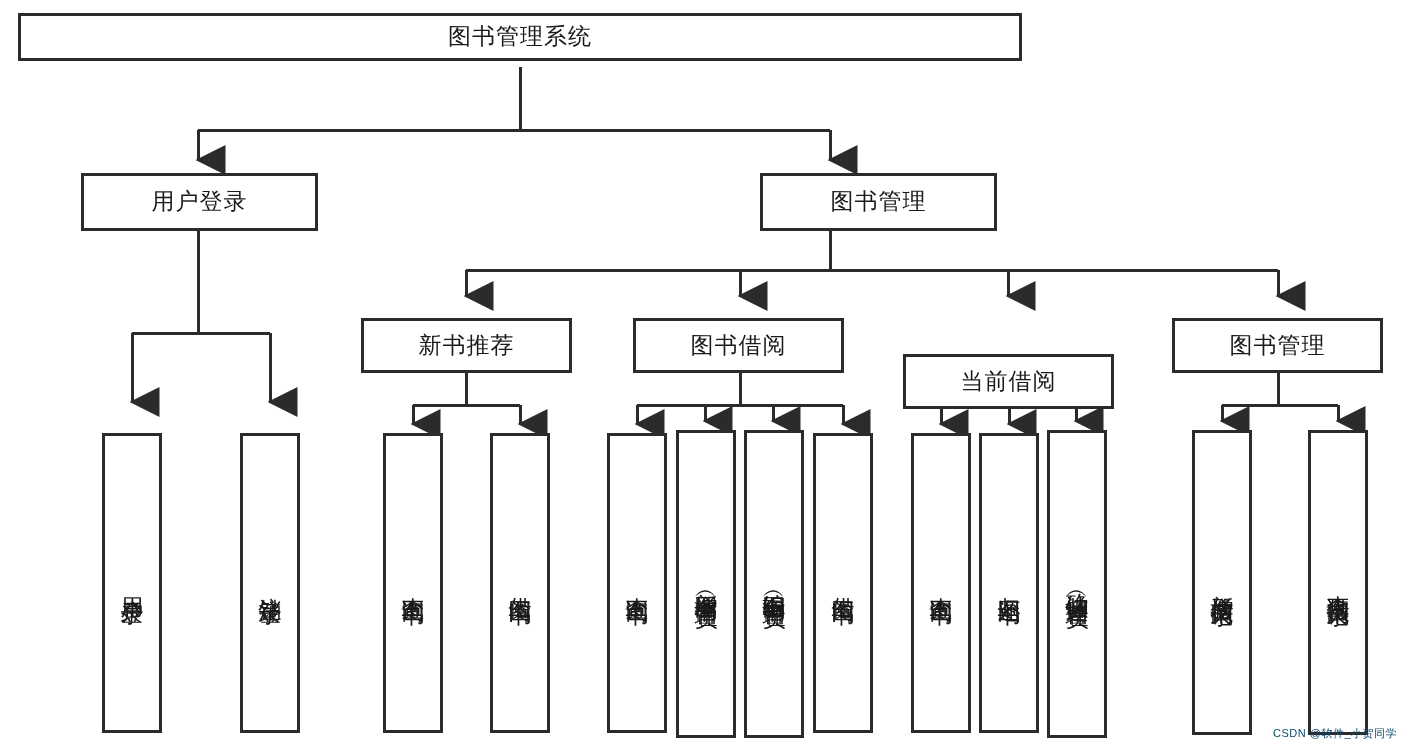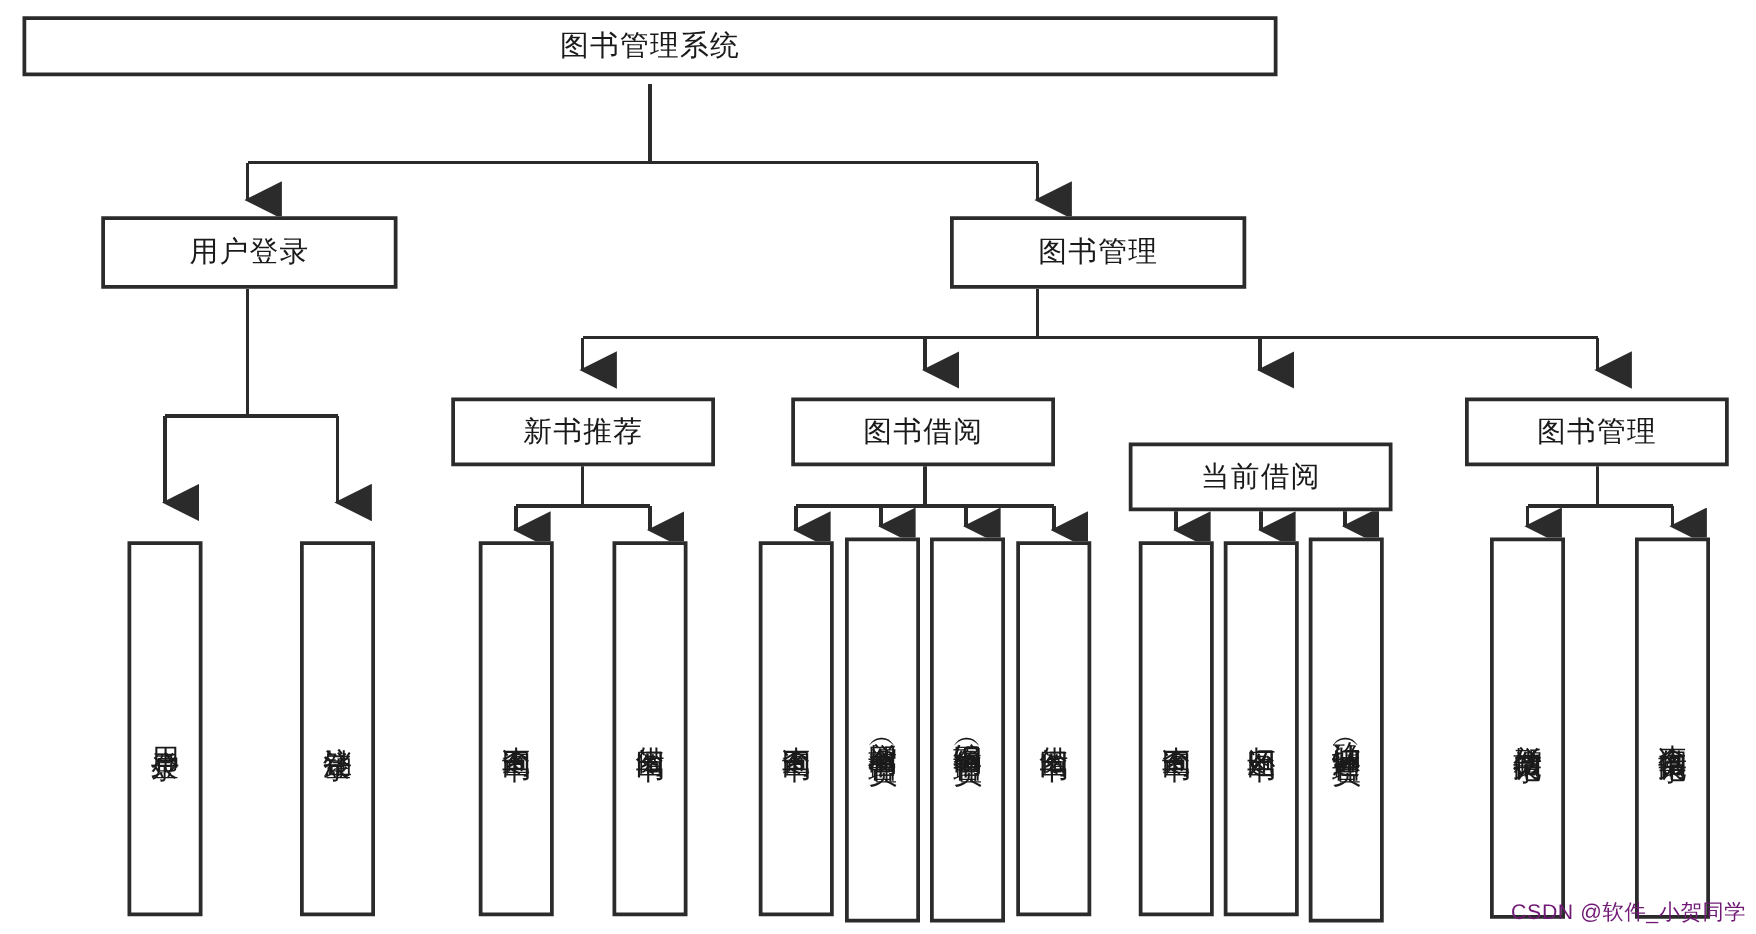--- a/index.html
+++ b/index.html
@@ -53,22 +53,22 @@
   .node.vert .vlabel {
     writing-mode: vertical-rl;
     text-orientation: upright;
     display: block;
     text-align: center;
   }
   #watermark {
     position: absolute;
     right: 8px;
     bottom: 6px;
-    font-size: 17px;
-    color: #701a75;
+    font-size: 11px;
+    color: #0c4a6e;
     letter-spacing: 0.5px;
     white-space: nowrap;
   }
 </style>
 </head>
 <body>
 
 <div id="canvas">
 
   <svg id="edges" viewBox="0 0 1405 747" xmlns="http://www.w3.org/2000/svg">

